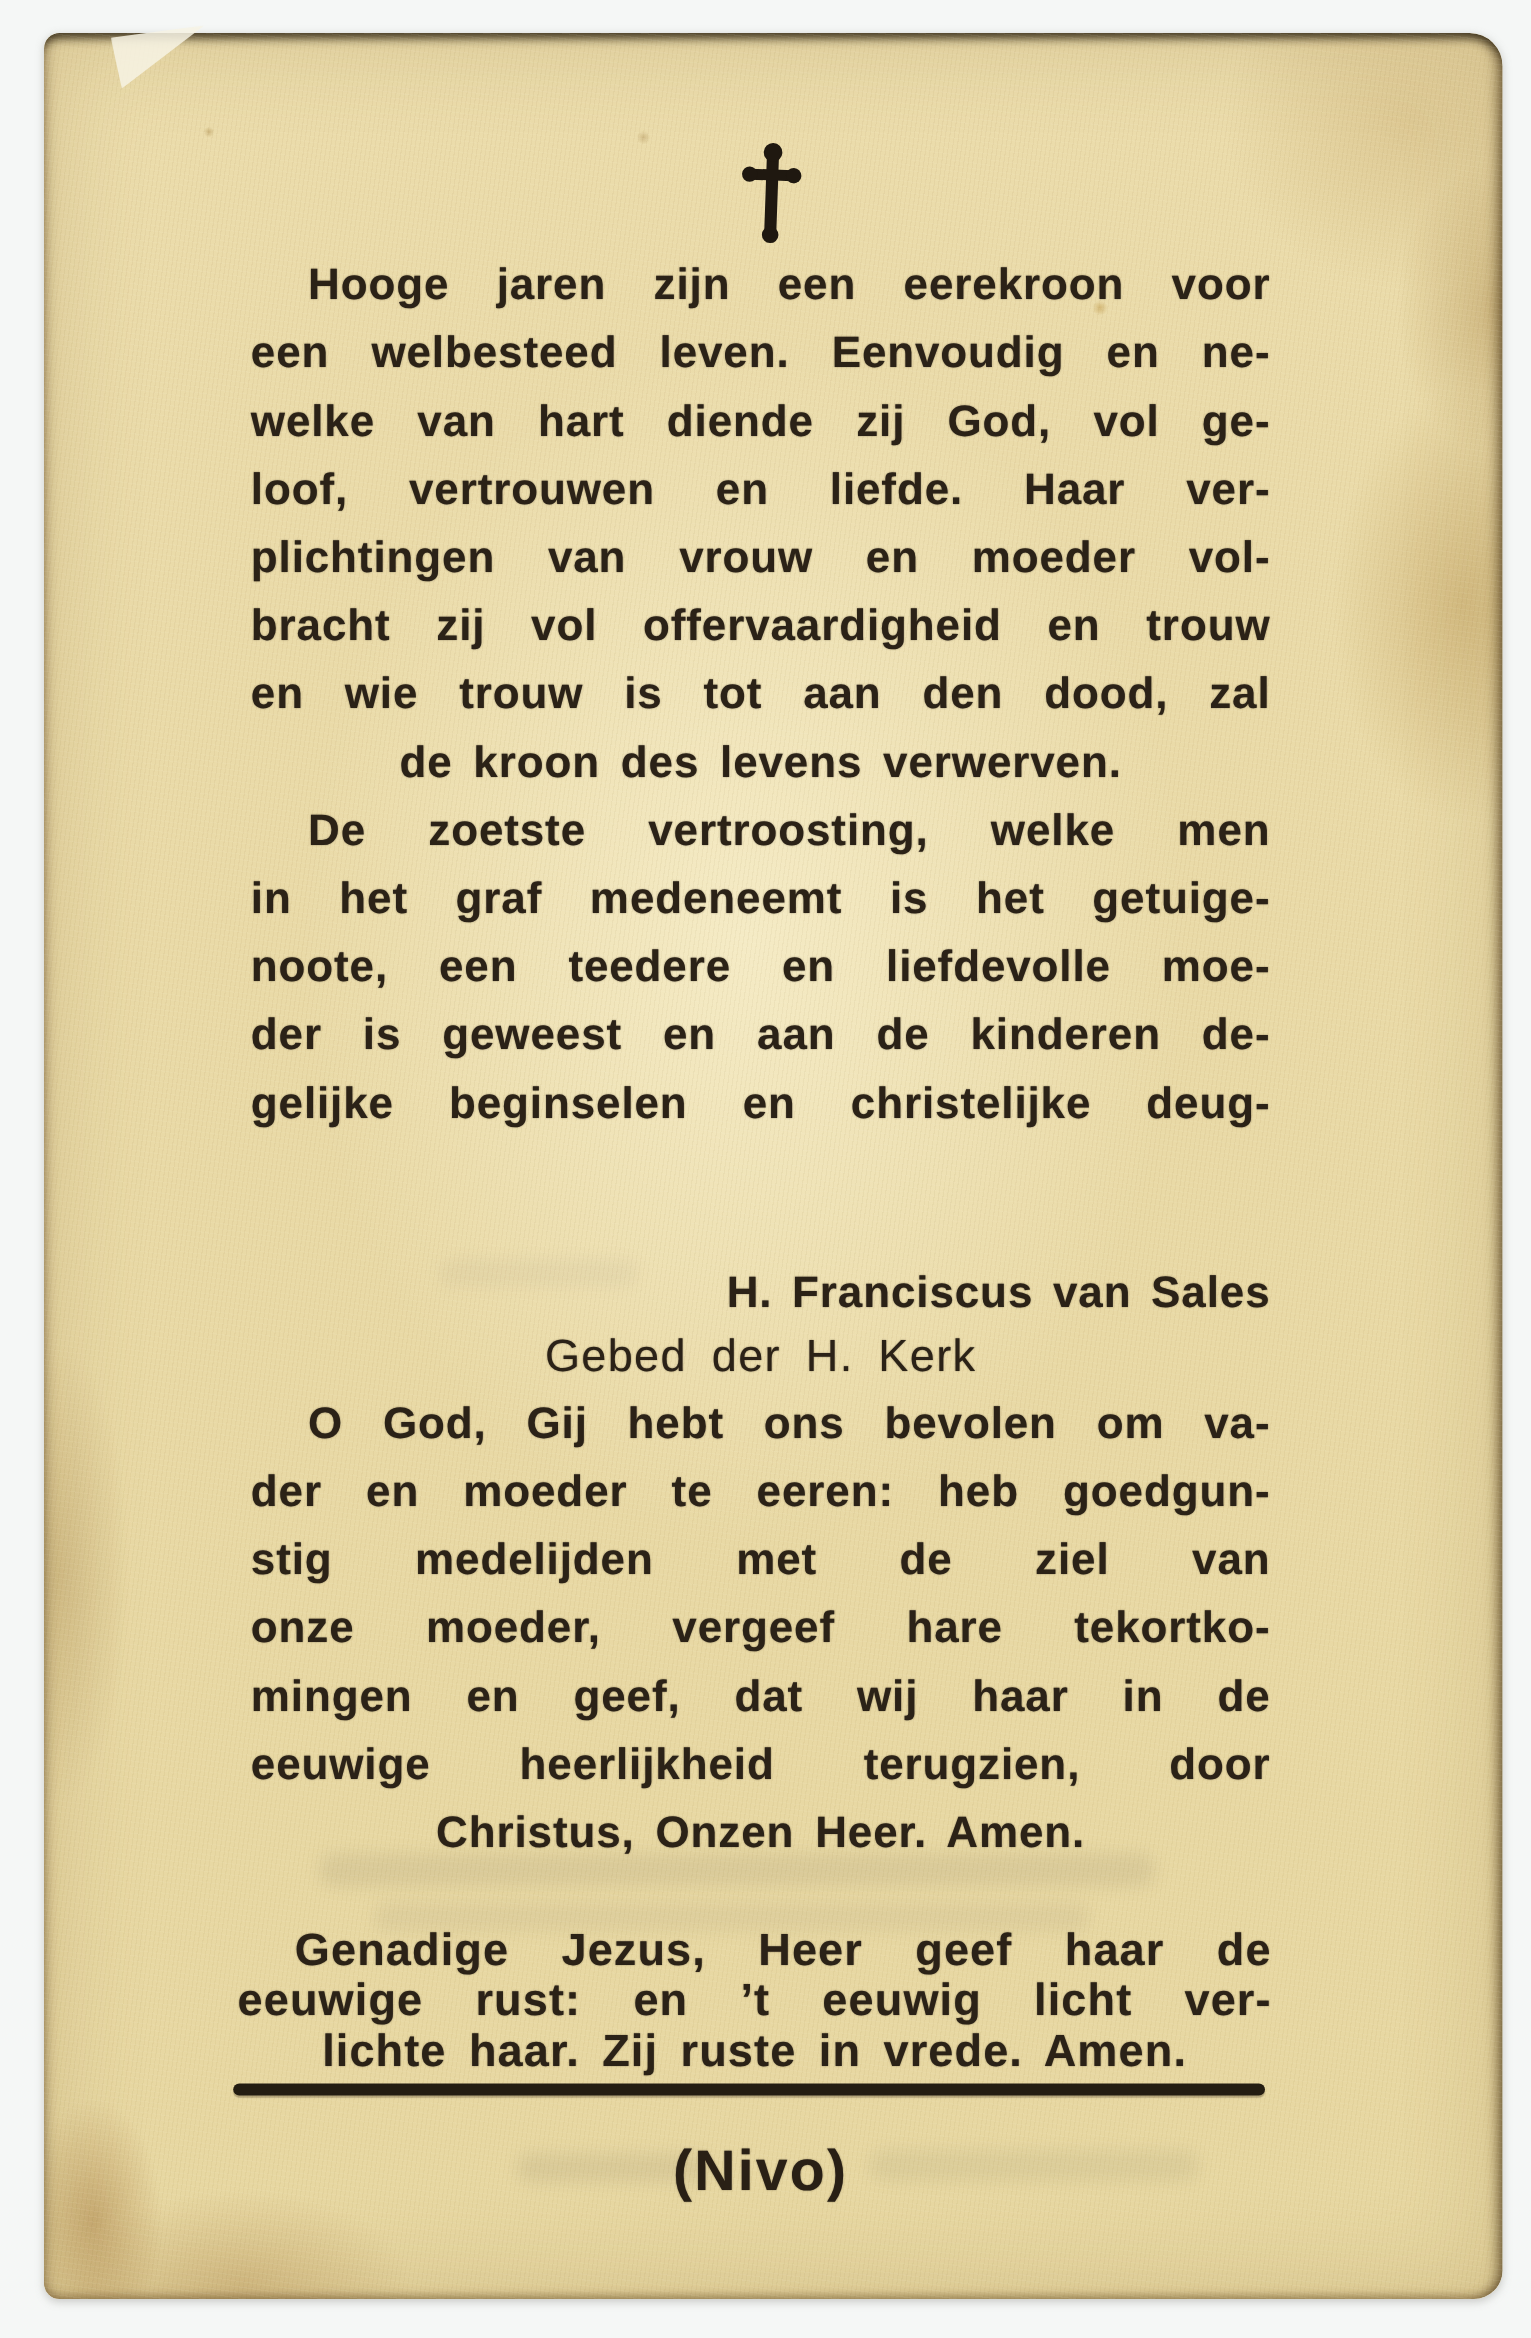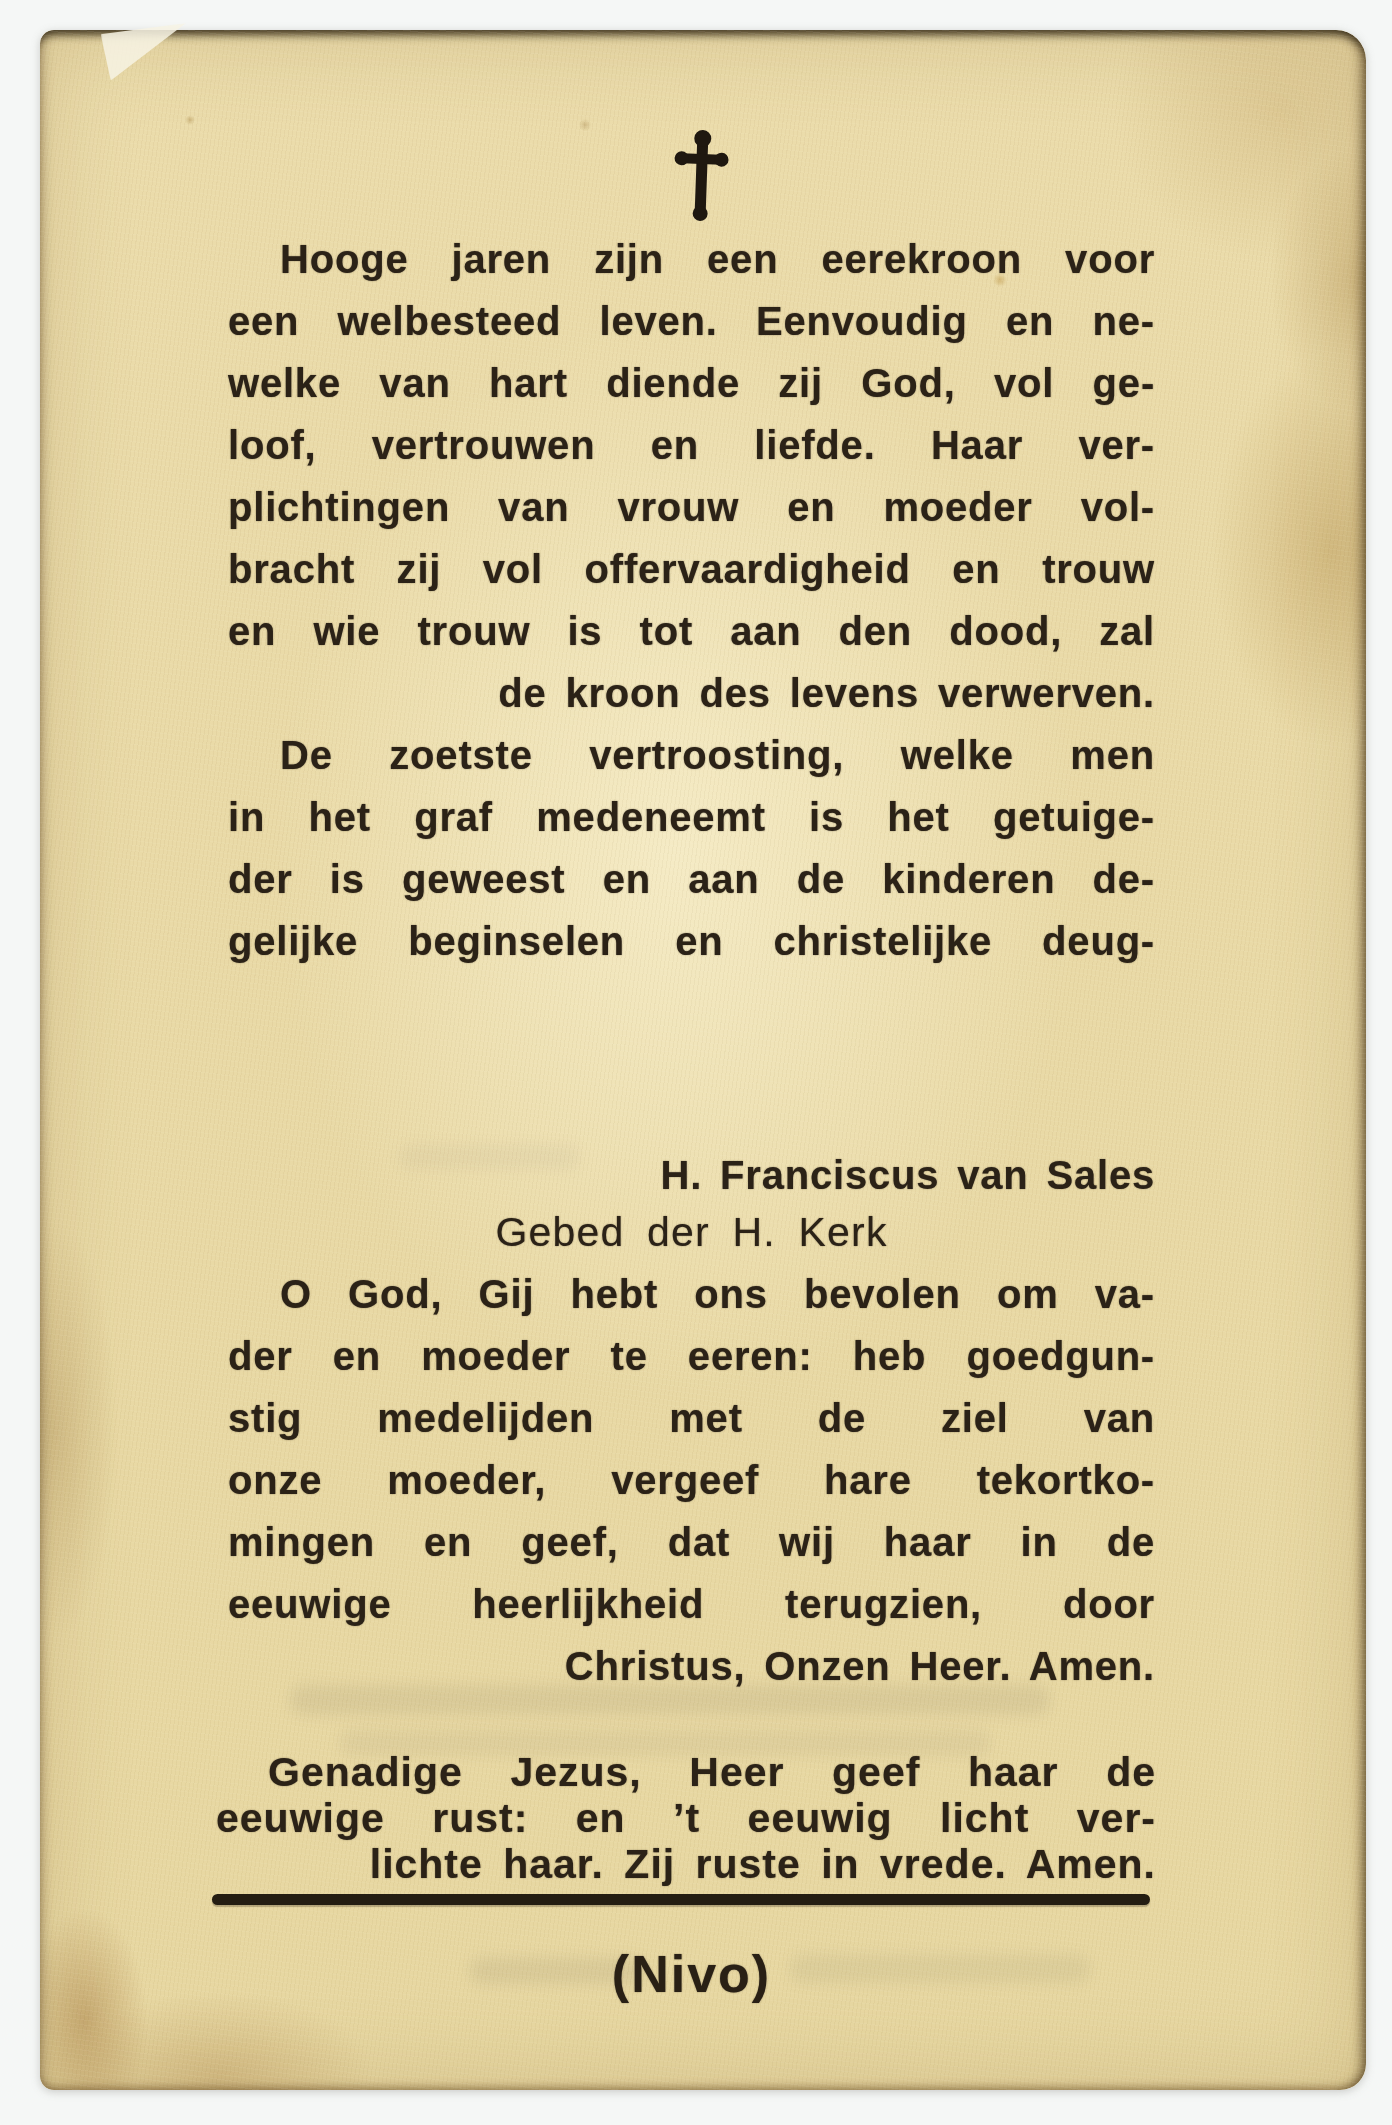--- a/index.html
+++ b/index.html
@@ -66,21 +66,21 @@
   .block-c { left:176px; top:1719px; width:940px; }
   .line {
     font-size:40px; line-height:62px;
     letter-spacing:.8px; word-spacing:7px;
     color:#2b2217;
     text-shadow:0 0 1.5px rgba(40,30,18,.55);
     white-space:normal;
   }
   .block-c .line { font-size:41px; line-height:46px; letter-spacing:1px; word-spacing:8px; }
   .j  { text-align:justify; text-align-last:justify; }
-  .l  { text-align:right; }
+  .l  { text-align:center; }
   .ind { padding-left:52px; }
 
   .attribution {
     position:absolute; left:188px; top:1119px; width:927px;
     text-align:right; font-size:40px; line-height:52px; font-weight:700;
     letter-spacing:.8px; word-spacing:6px; color:#2b2217;
     text-shadow:0 0 1.5px rgba(40,30,18,.55);
   }
   .heading {
     position:absolute; left:188px; top:1174px; width:927px;
@@ -128,20 +128,21 @@
     <div class="line j ind">Hooge jaren zijn een eerekroon voor</div>
     <div class="line j">een welbesteed leven. Eenvoudig en ne-</div>
     <div class="line j">welke van hart diende zij God, vol ge-</div>
     <div class="line j">loof, vertrouwen en liefde. Haar ver-</div>
     <div class="line j">plichtingen van vrouw en moeder vol-</div>
     <div class="line j">bracht zij vol offervaardigheid en trouw</div>
     <div class="line j">en wie trouw is tot aan den dood, zal</div>
     <div class="line l">de kroon des levens verwerven.</div>
     <div class="line j ind">De zoetste vertroosting, welke men</div>
     <div class="line j">in het graf medeneemt is het getuige-</div>
+    <div class="line j">noote, een teedere en liefdevolle moe-</div>
     <div class="line j">der is geweest en aan de kinderen de-</div>
     <div class="line j">gelijke beginselen en christelijke deug-</div>
   </div>
 
   <div class="attribution">H. Franciscus van Sales</div>
   <div class="heading">Gebed der H. Kerk</div>
 
   <div class="block block-c">
     <div class="line j ind">Genadige Jezus, Heer geef haar de</div>
     <div class="line j">eeuwige rust: en ’t eeuwig licht ver-</div>

